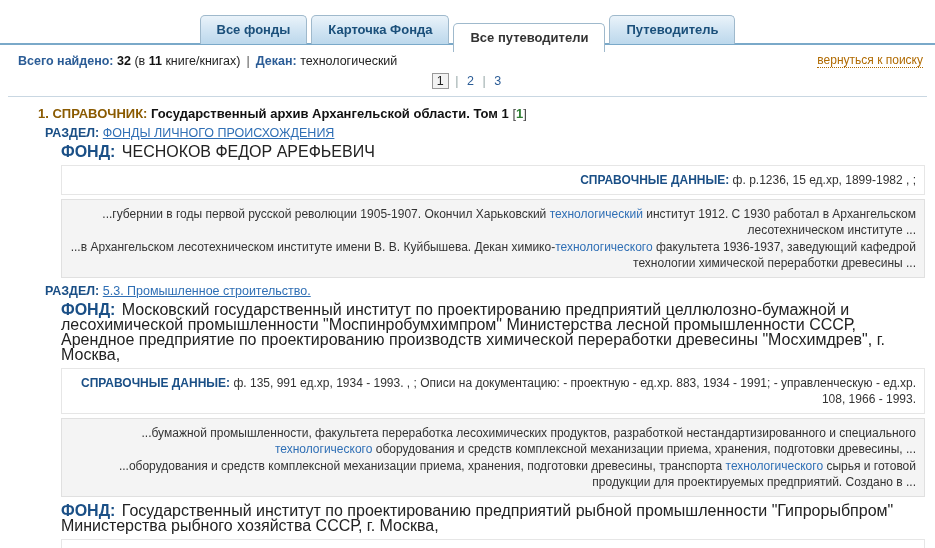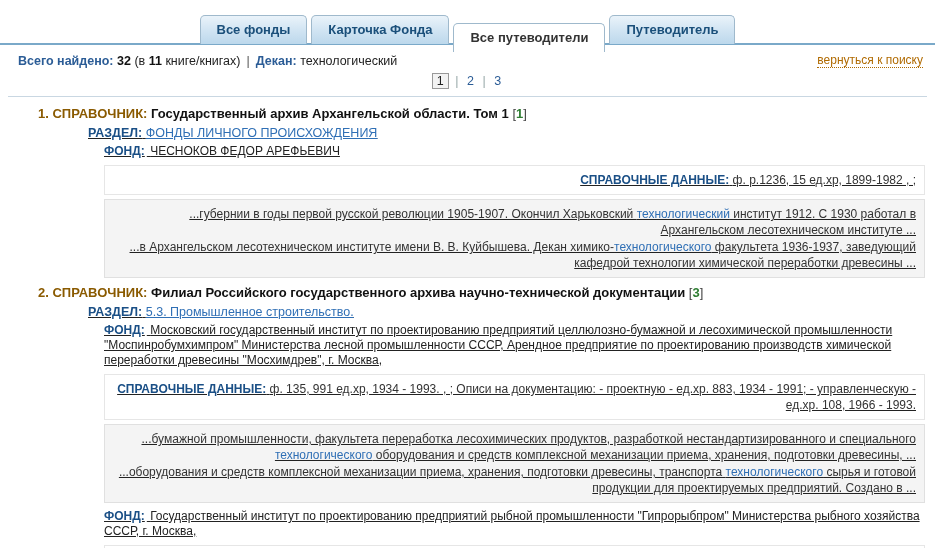--- a/index.html
+++ b/index.html
@@ -114,32 +114,32 @@
     font-size: 13px;
     padding: 3px 0 3px 28px;
     color: #222;
   }
   .res-num { color: #8a5a00; font-weight: bold; }
   .res-kind { color: #8a5a00; font-weight: bold; }
   .res-title { color: #111; font-weight: bold; }
   .res-count { color: #2e7d32; font-weight: bold; }
   .bracket { color: #444; }
 
-  .indent { margin-left: 78px; text-decoration: underline; }
+  .indent { margin-left: 35px; }
 
   .razdel {
     font-size: 12.5px;
     padding: 2px 0;
   }
   .lbl-blue { color: #1a4f86; font-weight: bold; }
   .razdel-val { color: #2f6fb5; }
   .razdel-val.underline { text-decoration: underline; }
 
   .fond {
-    font-size: 12px;
+    font-size: 16px;
     padding: 2px 0 2px 16px;
     color: #222;
     line-height: 15px;
   }
   .fond .lbl-blue { margin-right: 2px; }
 
   .box {
     background: #f4f4f4;
     border: 1px solid #e0e0e0;
     margin: 4px 0 4px 16px;
@@ -221,26 +221,20 @@
             <span>...губернии в годы первой русской революции 1905-1907. Окончил Харьковский </span><span class="hl">технологический</span><span> институт 1912. С 1930 работал в Архангельском лесотехническом институте ...</span>
           </span>
           <span class="snippet">
             <span>...в Архангельском лесотехническом институте имени В. В. Куйбышева. Декан химико-</span><span class="hl">технологического</span><span> факультета 1936-1937, заведующий кафедрой технологии химической переработки древесины ...</span>
           </span>
         </div>
       </div>
     </div>
 
     <div class="result">
-      <div class="res-head">
-        <span class="res-num">2.</span>
-        <span class="res-kind">СПРАВОЧНИК:</span>
-        <span class="res-title">Филиал Российского государственного архива научно-технической документации</span>
-        <span class="bracket">[</span><span class="res-count">3</span><span class="bracket">]</span>
-      </div>
 
       <div class="indent">
         <div class="razdel">
           <span class="lbl-blue">РАЗДЕЛ:</span>
           <span class="razdel-val underline">5.3. Промышленное строительство.</span>
         </div>
 
         <div class="fond">
           <span class="lbl-blue">ФОНД:</span>
           <span>Московский государственный институт по проектированию предприятий целлюлозно-бумажной и лесохимической промышленности "Моспинробумхимпром" Министерства лесной промышленности СССР, Арендное предприятие по проектированию производств химической переработки древесины "Мосхимдрев", г. Москва,</span>

